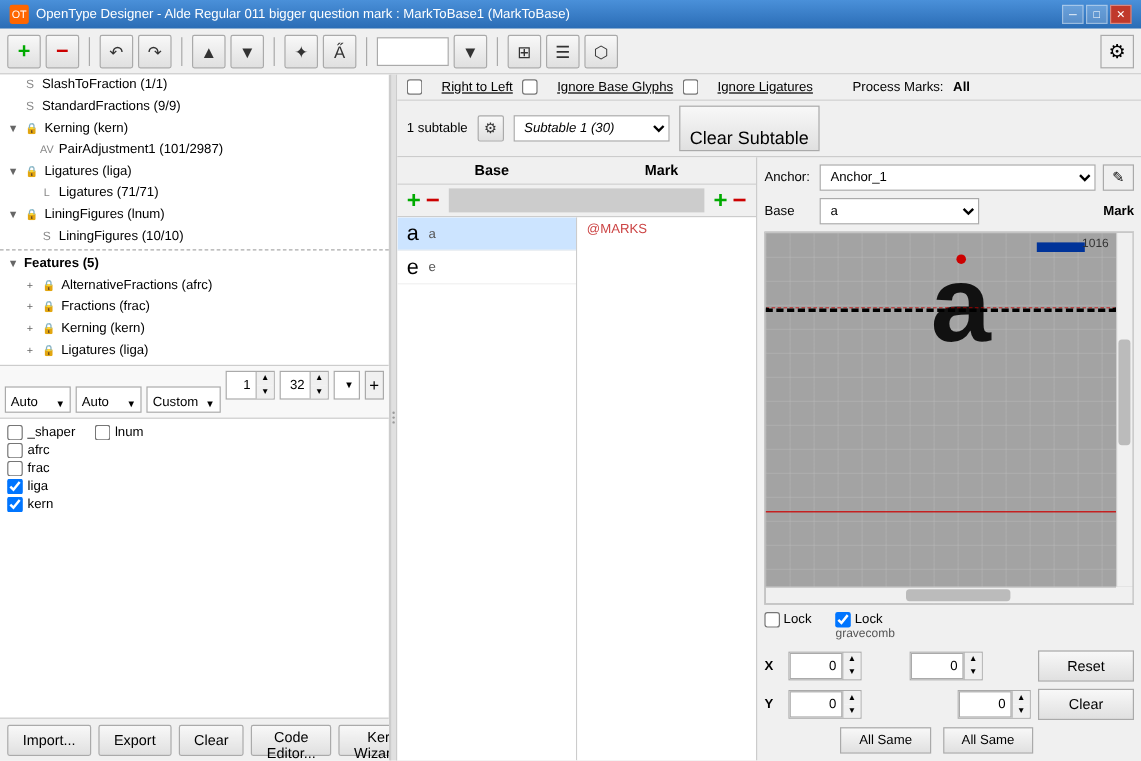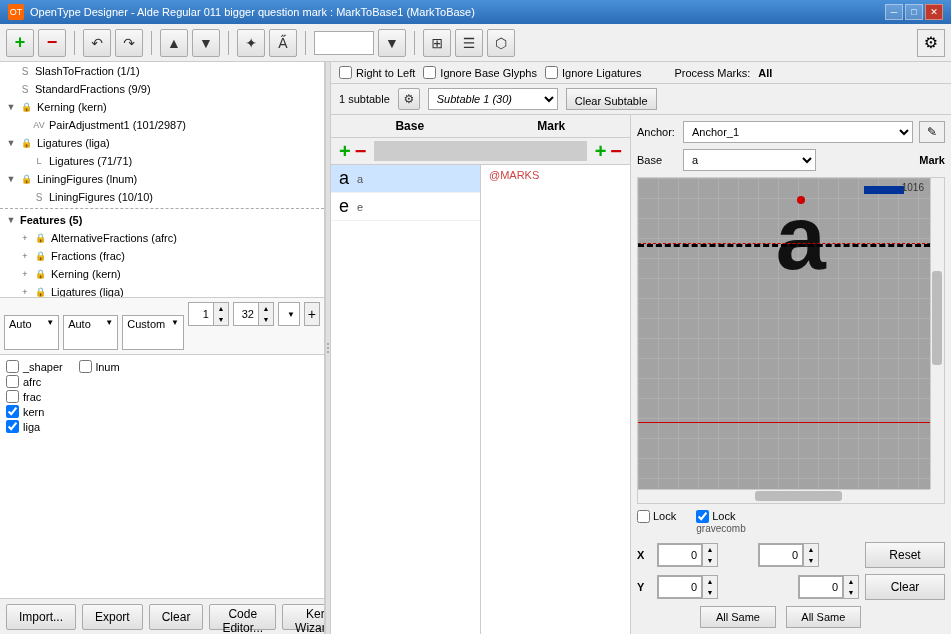--- a/index.html
+++ b/index.html
@@ -96,23 +96,23 @@
       border-bottom: 1px solid #ccc;
       background: #f8f8f8;
     }
     .combo-box {
       border: 1px solid #aaa;
       background: white;
       padding: 2px 4px;
       font-size: 11px;
       cursor: pointer;
       display: flex;
-      align-items: flex-start;
+      align-items: flex-end;
       justify-content: space-between;
-      height: 35px;
+      height: 22px;
       margin-top: 13px;
     }
     .combo-arrow { font-size: 8px; margin-left: 4px; }
     .spin-box {
       border: 1px solid #aaa;
       background: white;
       display: flex;
       align-items: center;
       height: 24px;
     }
@@ -176,21 +176,21 @@
     
     .options-bar {
       padding: 4px 8px;
       display: flex;
       align-items: center;
       gap: 8px;
       border-bottom: 1px solid #ccc;
       background: #f0f0f0;
       flex-wrap: wrap;
     }
-    .checkbox-label { display: flex; align-items: center; gap: 4px; font-size: 11px; }
+    .checkbox-label { display: flex; align-items: center; gap: 16px; font-size: 11px; text-decoration: underline; }
     .process-marks-label { font-size: 11px; margin-left: 8px; padding-left: 17px; }
     .process-marks-val { font-size: 11px; font-weight: bold; }
 
     
     .subtable-bar {
       padding: 4px 8px;
       display: flex;
       align-items: center;
       gap: 8px;
       border-bottom: 1px solid #ccc;
@@ -201,25 +201,25 @@
       border: 1px solid #aaa;
       background: white;
       padding: 2px 4px;
       font-size: 11px;
       height: 22px;
       min-width: 130px;
       font-style: italic;
     }
     .clear-subtable-btn {
       height: 22px;
-      padding: 6px 8px;
+      padding: 18px 8px;
       border: 1px solid #aaa;
       background: linear-gradient(to bottom, #f8f8f8, #e0e0e0);
       cursor: pointer;
-      font-size: 11px;
+      font-size: 15px;
     }
 
     
     .editor-area {
       display: flex;
       flex: 1;
       overflow: hidden;
     }
 
     
@@ -603,25 +603,25 @@
         <div class="feature-checkbox-item">
           <input type="checkbox" style="">
           <span>afrc</span>
         </div>
         <div class="feature-checkbox-item">
           <input type="checkbox" style="">
           <span>frac</span>
         </div>
         <div class="feature-checkbox-item">
           <input type="checkbox" checked="" style="">
-          <span>kern</span>
+          <span>liga</span>
         </div>
         <div class="feature-checkbox-item">
           <input type="checkbox" checked="" style="">
-          <span>liga</span>
+          <span>kern</span>
         </div>
       </div>
 
       <div class="bottom-bar">
         <button class="bottom-btn">Import...</button>
         <button class="bottom-btn">Export</button>
         <button class="bottom-btn">Clear</button>
         <button class="bottom-btn">Code Editor...</button>
         <button class="bottom-btn">Kern Wizard...</button>
         <div style="flex:1"></div>

